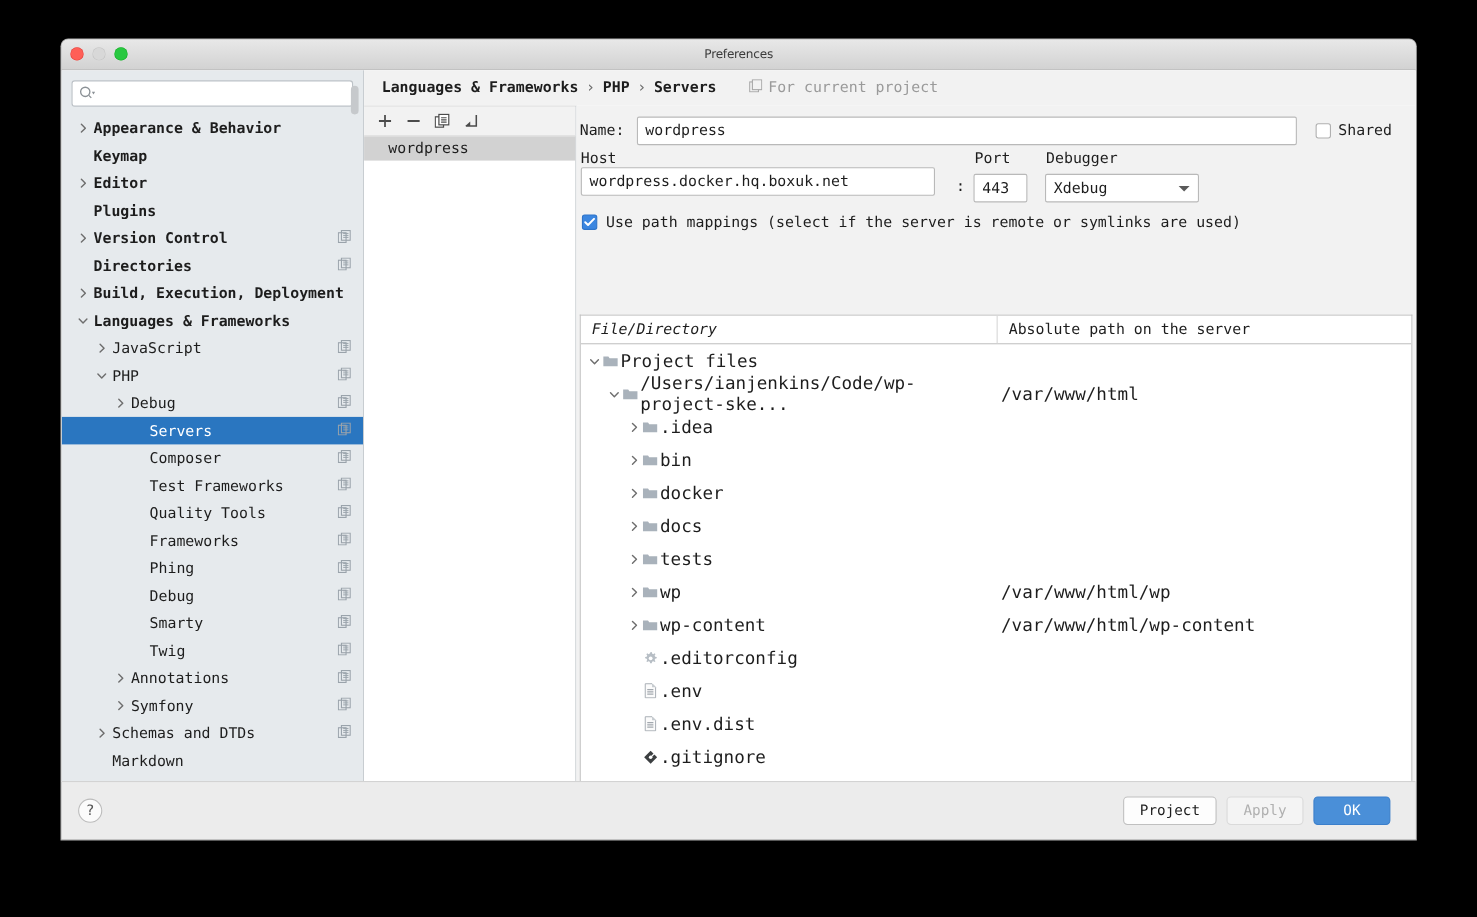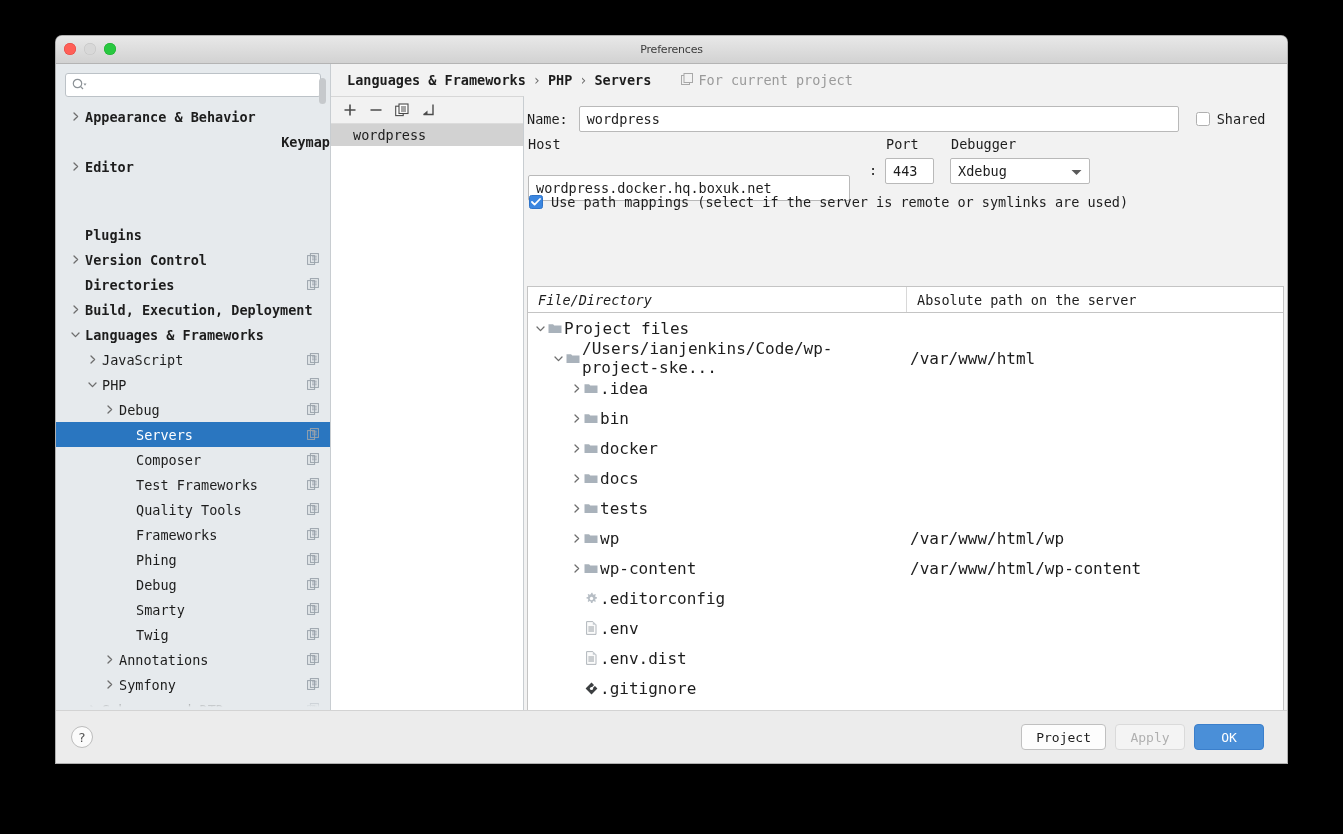--- a/index.html
+++ b/index.html
@@ -245,33 +245,33 @@
       </div>
       <div class="tree" id="sidebar-tree">
           <div class="trow" style="padding-left: 14px;">
             <span class="arrow">
               <svg width="11" height="11" viewBox="0 0 11 11">
                 <path d="M4 2 L7.6 5.5 L4 9" fill="none" stroke="#6e6e6e" stroke-width="1.3" stroke-linecap="round" stroke-linejoin="round"></path>
               </svg>
             </span>
             <span class="lbl bold">Appearance &amp; Behavior</span>
           </div>
-          <div class="trow" style="padding-left: 14px; justify-content: flex-end;">
+          <div class="trow" style="padding-left: 14px;">
             <span class="arrow empty"></span>
             <span class="lbl bold">Keymap</span>
           </div>
           <div class="trow" style="padding-left: 14px;">
             <span class="arrow">
               <svg width="11" height="11" viewBox="0 0 11 11">
                 <path d="M4 2 L7.6 5.5 L4 9" fill="none" stroke="#6e6e6e" stroke-width="1.3" stroke-linecap="round" stroke-linejoin="round"></path>
               </svg>
             </span>
             <span class="lbl bold">Editor</span>
           </div>
-          <div class="trow" style="padding-left: 14px; margin-top: 43px;">
+          <div class="trow" style="padding-left: 14px;">
             <span class="arrow empty"></span>
             <span class="lbl bold">Plugins</span>
           </div>
           <div class="trow" style="padding-left: 14px;">
             <span class="arrow">
               <svg width="11" height="11" viewBox="0 0 11 11">
                 <path d="M4 2 L7.6 5.5 L4 9" fill="none" stroke="#6e6e6e" stroke-width="1.3" stroke-linecap="round" stroke-linejoin="round"></path>
               </svg>
             </span>
             <span class="lbl bold">Version Control</span>
@@ -582,21 +582,21 @@
             <div style="display:flex; align-items:center; gap:7px; margin-left:17px;">
               <span class="checkbox"></span>
               <span class="fld-label">Shared</span>
             </div>
           </div>
 
           <div style="position:absolute; left:4px; top:40px;" class="fld-label">Host</div>
           <div style="position:absolute; left:362px; top:40px;" class="fld-label">Port</div>
           <div style="position:absolute; left:427px; top:40px;" class="fld-label">Debugger</div>
 
-          <div class="txtinput" style="position:absolute; left:4px; top:79px; width:322px; height:26px;text-align:right;">wordpress.docker.hq.boxuk.net</div>
+          <div class="txtinput" style="position:absolute; left:4px; top:56px; width:322px; height:26px;text-align:right;">wordpress.docker.hq.boxuk.net</div>
           <div class="fld-label" style="position:absolute; left:345px; top:66px;">:</div>
           <div class="txtinput" style="position:absolute; left:361px; top:62px; width:49px; height:26px;">443</div>
           <div class="select" style="position:absolute; left:426px; top:62px; width:140px; height:26px;">
             <span>Xdebug</span>
             <span>
               <svg width="11" height="7" viewBox="0 0 11 7">
                   <path d="M0.5 1 L5.5 6 L10.5 1 Z" fill="#5a5a5a"></path>
                 </svg>
             </span>
           </div>

